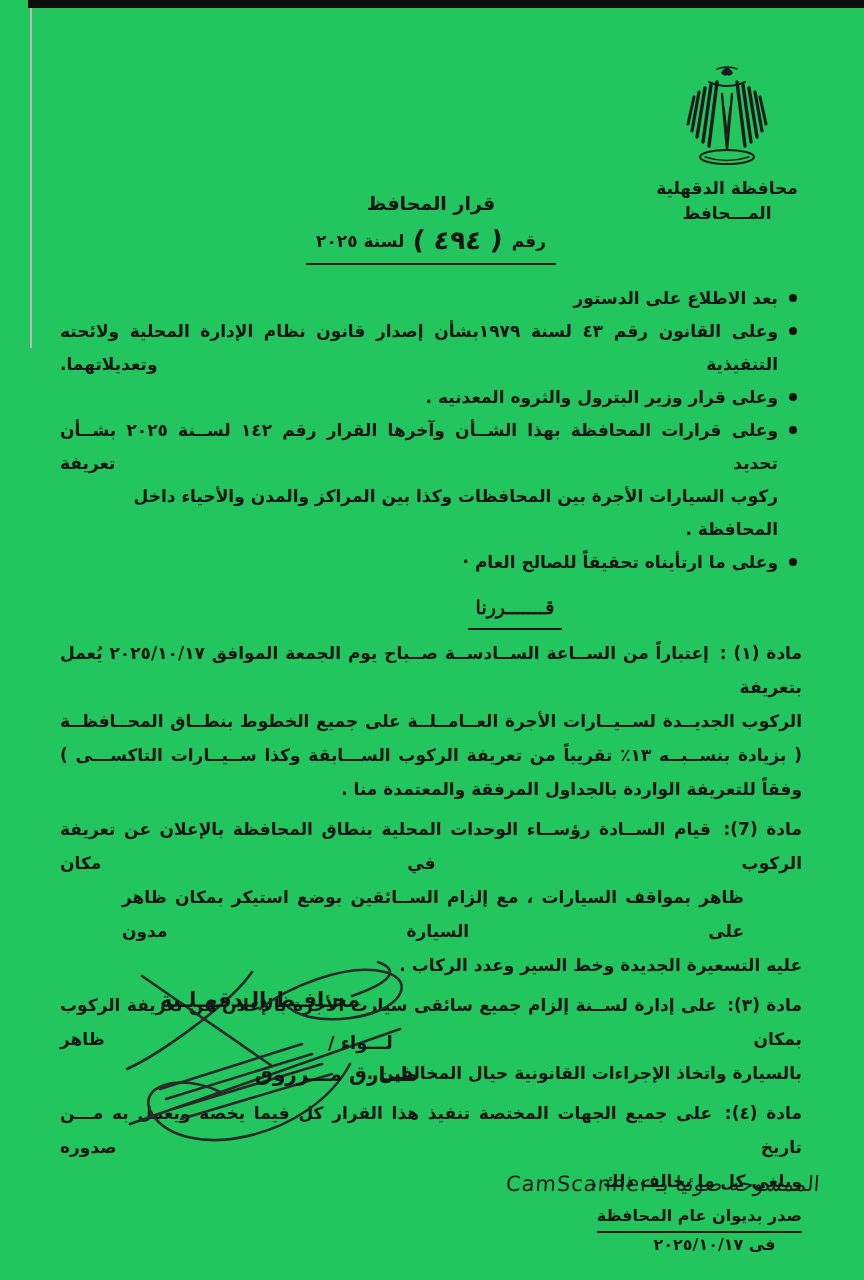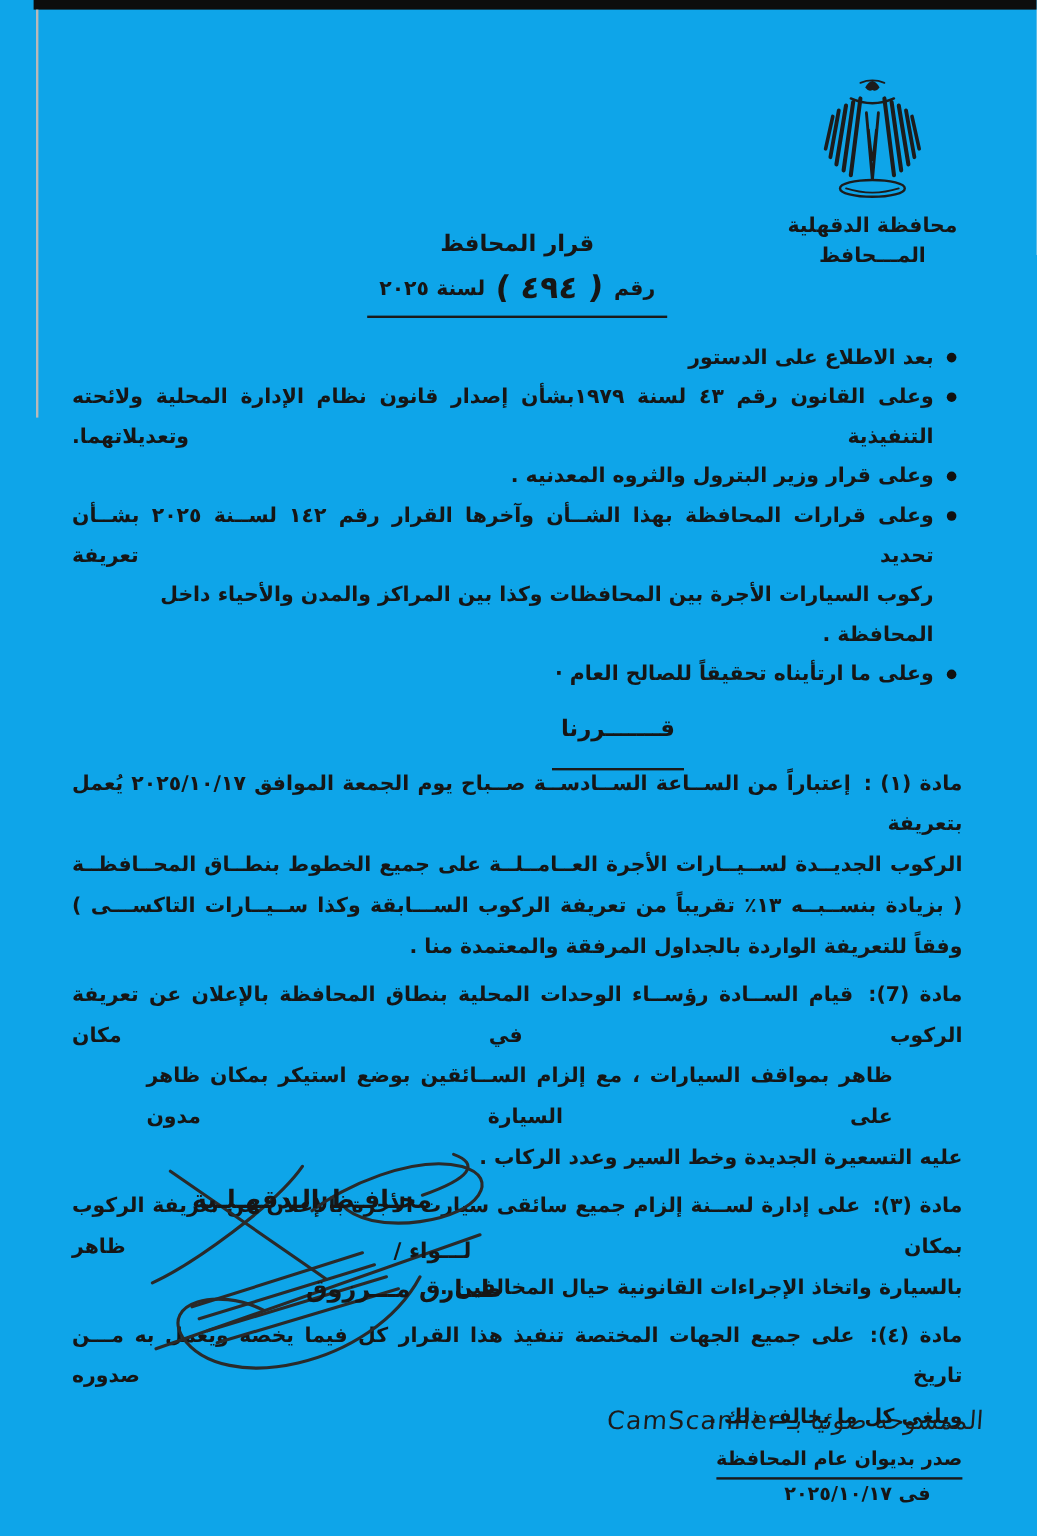--- a/index.html
+++ b/index.html
@@ -1,16 +1,16 @@
 <!DOCTYPE html>
 <html lang="ar"><head>
 <meta charset="utf-8">
 <style>
   html,body{margin:0;padding:0;background:#e8e8e8;}
-  .page{position:relative;width:864px;height:1280px;background:#0ea5e9;overflow:hidden;
+  .page{position:relative;width:864px;height:1280px;background:#22c55e;overflow:hidden;
         font-family:"DejaVu Sans",sans-serif;color:#161616;}
   
   .top-edge{position:absolute;top:0;left:28px;right:0;height:8px;background:#0d0d0d;}
   .left-line{position:absolute;top:8px;left:30px;width:2px;height:340px;background:#b9b9b9;}
   
   .letterhead{position:absolute;top:60px;right:52px;width:170px;text-align:center;direction:rtl;}
   .letterhead .org{font-weight:bold;font-size:17px;margin-top:2px;white-space:nowrap;}
   .letterhead .office{font-weight:bold;font-size:17px;margin-top:5px;letter-spacing:1px;}
   
   .doc{position:absolute;top:190px;right:62px;left:60px;direction:rtl;font-weight:bold;
@@ -20,22 +20,22 @@
   .title2 .u{display:inline-block;border-bottom:2px solid #1a1a1a;padding:0 10px 5px;}
   .handnum{display:inline-block;font-size:26px;transform:skewX(-6deg);letter-spacing:2px;
            padding:0 3px;vertical-align:-2px;}
   .bullets{margin-top:12px;}
   .bullet{position:relative;padding-right:24px;}
   .bullet::before{content:"";position:absolute;right:5px;top:12px;width:8px;height:8px;
                   border-radius:50%;background:#111;}
   .t-full{text-align:justify;text-align-last:justify;}
   .t-center{text-align:right;}
   .qarrarna{text-align:center;margin-top:12px;height:45px;transform:translateX(84px);}
-  .qarrarna .u{display:inline-block;border-bottom:2px solid #1a1a1a;padding:0 8px 16px;
-               font-size:19px;}
+  .qarrarna .u{display:inline-block;border-bottom:2px solid #1a1a1a;padding:0 8px 4px;
+               font-size:19px;font-family:Liberation Serif, serif;}
   .article{line-height:34px;margin-bottom:6px;}
   .article .lbl{margin-left:4px;}
   .cont-indent{padding:0 58px 0 62px;}
   .issuance{margin-top:6px;width:175px;text-align:center;font-size:16px;line-height:24px;}
   .issuance .u{display:inline-block;border-bottom:2px solid #1a1a1a;padding-bottom:3px;
                white-space:nowrap;}
   
   .sig{position:absolute;left:100px;top:974px;width:330px;height:185px;direction:rtl;}
   .sig .t{position:absolute;white-space:nowrap;font-weight:bold;}
   .sig-title{left:60px;top:14px;font-size:21px;letter-spacing:1px;}

